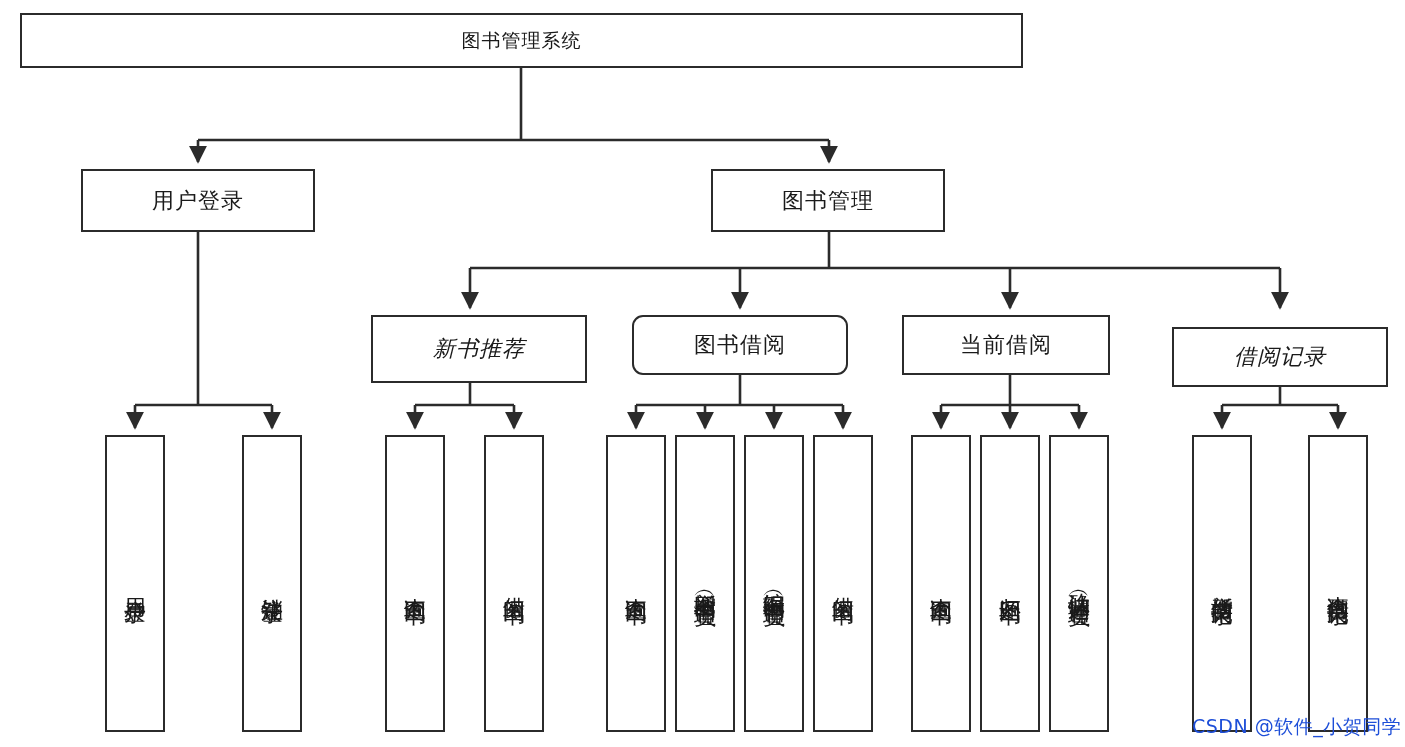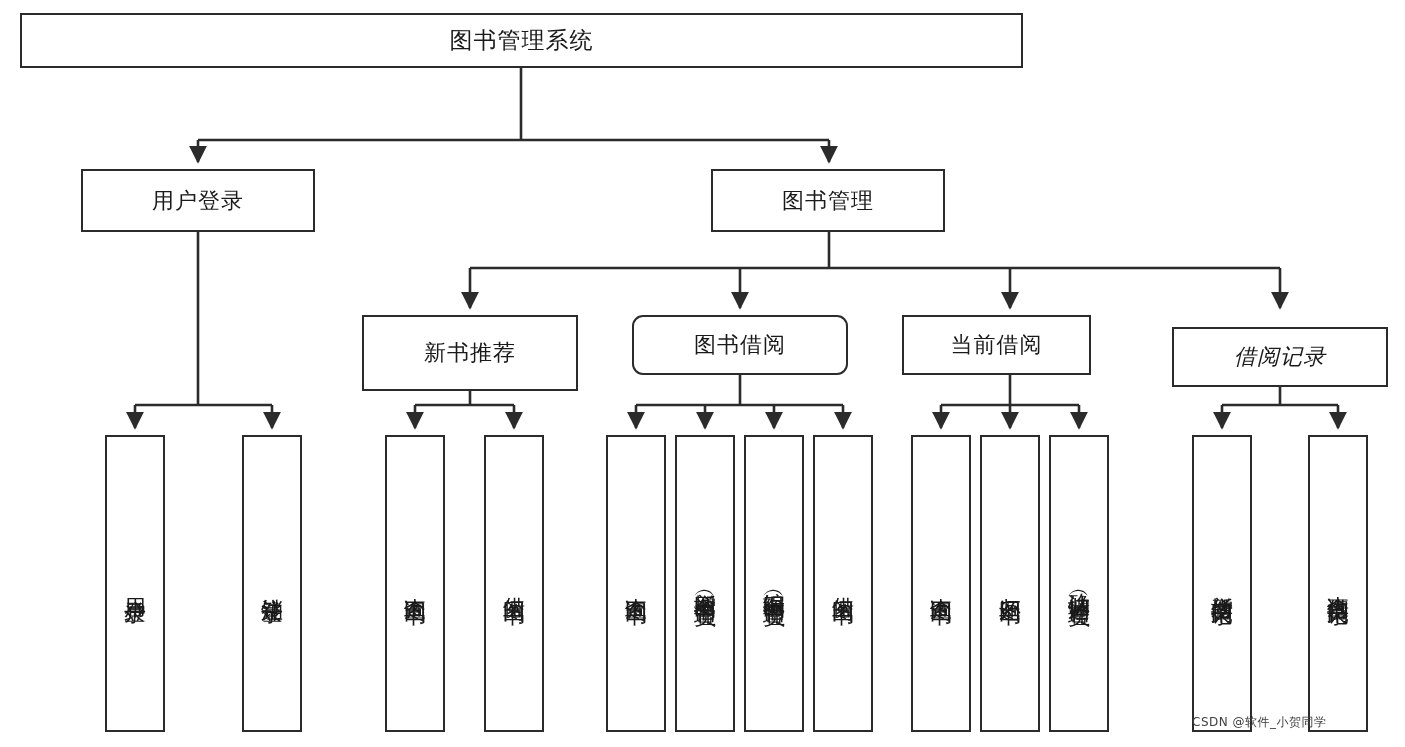--- a/index.html
+++ b/index.html
@@ -35,42 +35,42 @@
     align-items: center;
     justify-content: center;
     color: #1a1a1a;
   }
   .node-h {
     font-size: 22px;
     letter-spacing: 1px;
     white-space: nowrap;
   }
   .node-root {
-    font-size: 23px;
+    font-size: 19px;
   }
   .node-v {
     writing-mode: vertical-rl;
     text-orientation: upright;
     font-size: 22px;
     line-height: 1.08;
     letter-spacing: 2px;
     padding: 4px 0;
     align-items: center;
     justify-content: center;
     text-align: center;
   }
   .node-v .vtext {
     writing-mode: vertical-rl;
     text-orientation: upright;
     display: block;
   }
   .watermark {
     position: absolute;
-    font-size: 12px;
-    color: #404040;
+    font-size: 19px;
+    color: #1d4ed8;
     white-space: nowrap;
     letter-spacing: 0.5px;
     pointer-events: none;
   }
 </style>
 </head>
 <body>
 
 <div id="diagram-root">
 
@@ -129,27 +129,27 @@
     <span>图书管理系统</span>
   </div>
 
   <div class="node node-h" style="left:81px; top:169px; width:234px; height:63px;">
     <span>用户登录</span>
   </div>
   <div class="node node-h" style="left:711px; top:169px; width:234px; height:63px;align-items:center;">
     <span>图书管理</span>
   </div>
 
-  <div class="node node-h" style="left:362px; top:315px; width:216px; height:76px;">
+  <div class="node node-h" style="left:371px; top:315px; width:216px; height:68px;font-style:italic;">
     <span>新书推荐</span>
   </div>
   <div class="node node-h" style="left:632px; top:315px; width:216px; height:60px;border-radius:11px;">
     <span>图书借阅</span>
   </div>
-  <div class="node node-h" style="left:902px; top:315px; width:189px; height:60px;">
+  <div class="node node-h" style="left:902px; top:315px; width:208px; height:60px;">
     <span>当前借阅</span>
   </div>
   <div class="node node-h" style="left:1172px; top:327px; width:216px; height:60px;font-style:italic;">
     <span>借阅记录</span>
   </div>
 
   <div class="node node-v" style="left:105px; top:435px; width:60px; height:297px;">
     <span class="vtext">用户登录</span>
   </div>
   <div class="node node-v" style="left:242px; top:435px; width:60px; height:297px;">

